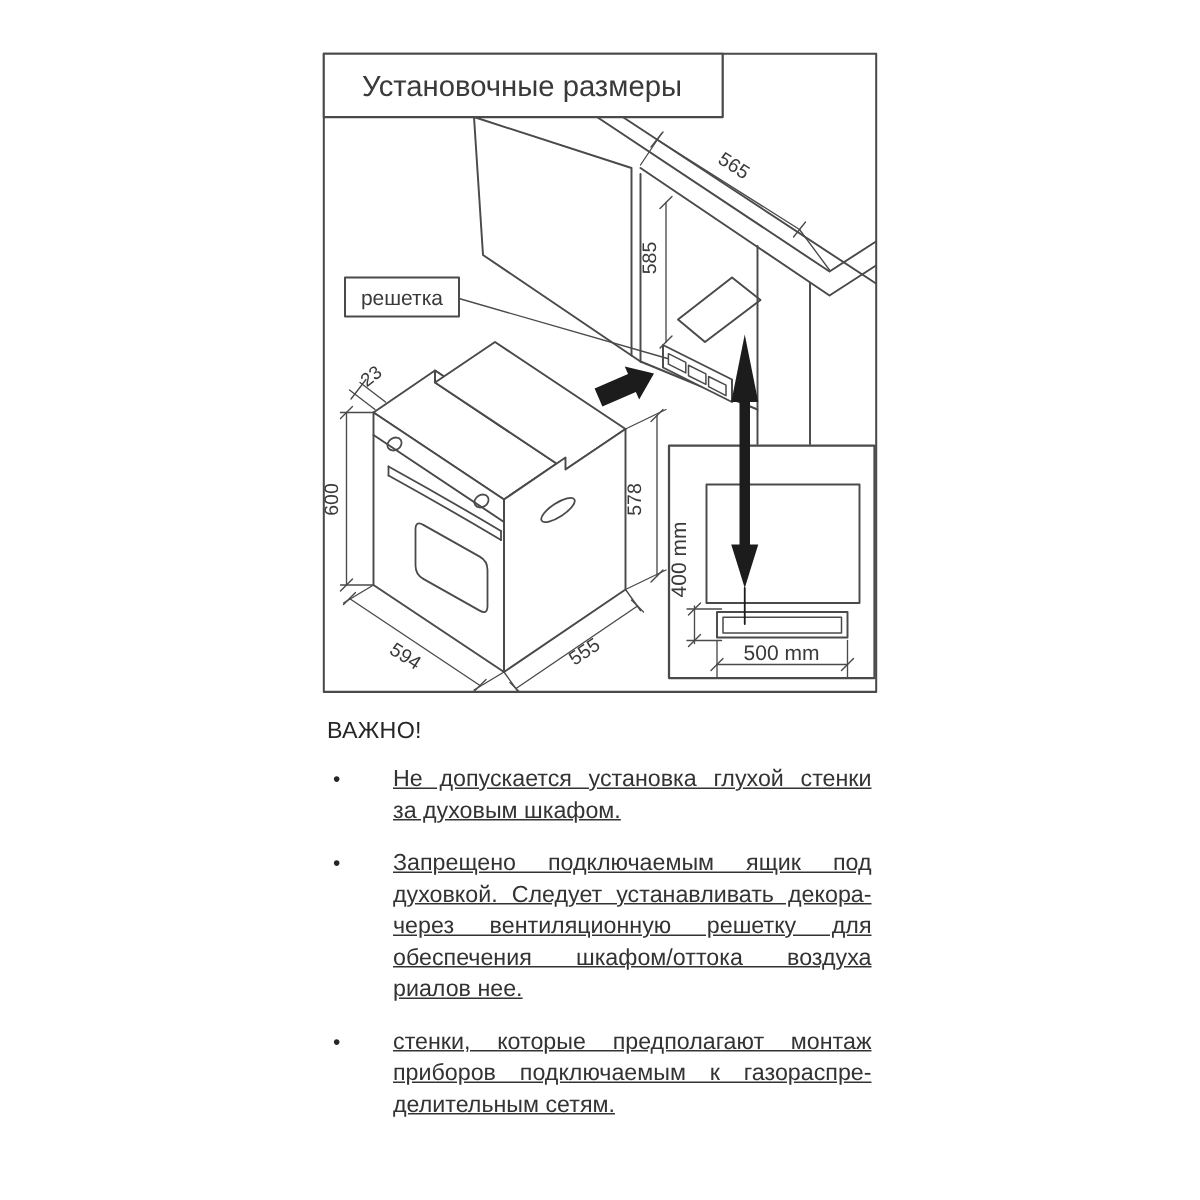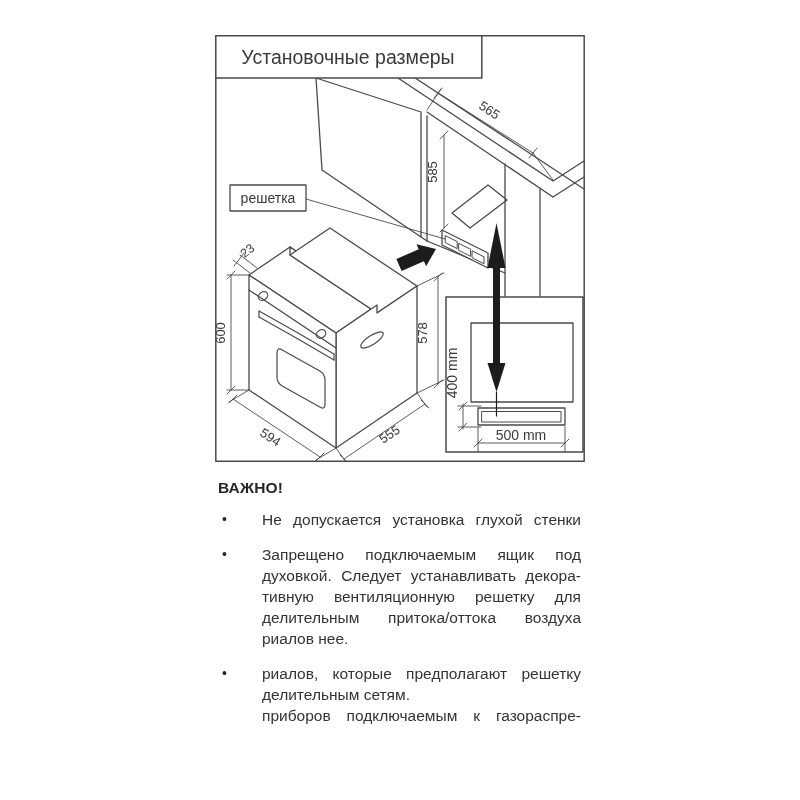--- a/index.html
+++ b/index.html
@@ -1,24 +1,24 @@
 <!DOCTYPE html>
 <html><head>
 <meta charset="utf-8">
 <style>
   html,body{margin:0;padding:0;background:#ffffff;}
   .page{position:relative;width:800px;height:800px;background:#ffffff;overflow:hidden;
         font-family:"Liberation Sans", sans-serif;color:#2f2f2f;}
   .diagram{position:absolute;left:215px;top:35px;width:370px;height:427px;}
   svg text{font-family:"Liberation Sans", sans-serif;fill:#3a3a3a;}
   .imp{position:absolute;left:215px;top:479px;width:366px;}
-  .imp-head{font-size:15.5px;font-weight:bold;letter-spacing:.2px;margin:0 0 12px 3px;color:#262626;}
+  .imp-head{font-size:15.5px;font-weight:normal;letter-spacing:.2px;margin:0 0 12px 3px;color:#262626;}
   .bullet{display:flex;margin-bottom:14px;}
   .bullet .dot{width:40px;flex:0 0 40px;font-size:14px;line-height:21px;padding-left:7px;color:#262626;}
-  .bullet .btext{flex:1;font-size:15.5px;line-height:21px;color:#333;}
+  .bullet .btext{flex:1;font-size:15.5px;line-height:21px;color:#333;text-decoration:underline;}
   .jline{text-align:justify;text-align-last:justify;}
   .jline.last{text-align-last:left;}
 </style>
 </head>
 <body>
 
 <div class="page">
 
   <svg class="diagram" viewBox="215 35 370 427" width="370" height="427" fill="none" stroke="#4a4a4a" stroke-width="1.3" stroke-linecap="round" stroke-linejoin="round">
 
@@ -181,37 +181,38 @@
     </g>
   </svg>
 
   <div class="imp">
     <div class="imp-head">ВАЖНО!</div>
 
     <div class="bullet">
       <span class="dot">•</span>
       <div class="btext">
         <div class="jline">Не допускается установка глухой стенки</div>
+        <div class="jline last">за духовым шкафом.</div>
       </div>
     </div>
 
     <div class="bullet">
       <span class="dot">•</span>
       <div class="btext">
         <div class="jline">Запрещено подключаемым ящик под</div>
         <div class="jline">духовкой. Следует устанавливать декора-</div>
-        <div class="jline">тивную вентиляционную решетку для</div>
-        <div class="jline">делительным притока/оттока воздуха</div>
+        <div class="jline">через вентиляционную решетку для</div>
+        <div class="jline">обеспечения шкафом/оттока воздуха</div>
         <div class="jline last">риалов нее.</div>
       </div>
     </div>
 
     <div class="bullet">
       <span class="dot">•</span>
       <div class="btext">
-        <div class="jline">риалов, которые предполагают решетку</div>
+        <div class="jline">стенки, которые предполагают монтаж</div>
+        <div class="jline">приборов подключаемым к газораспре-</div>
         <div class="jline last">делительным сетям.</div>
-        <div class="jline">приборов подключаемым к газораспре-</div>
       </div>
     </div>
   </div>
 
 </div>
 
 </body></html>

